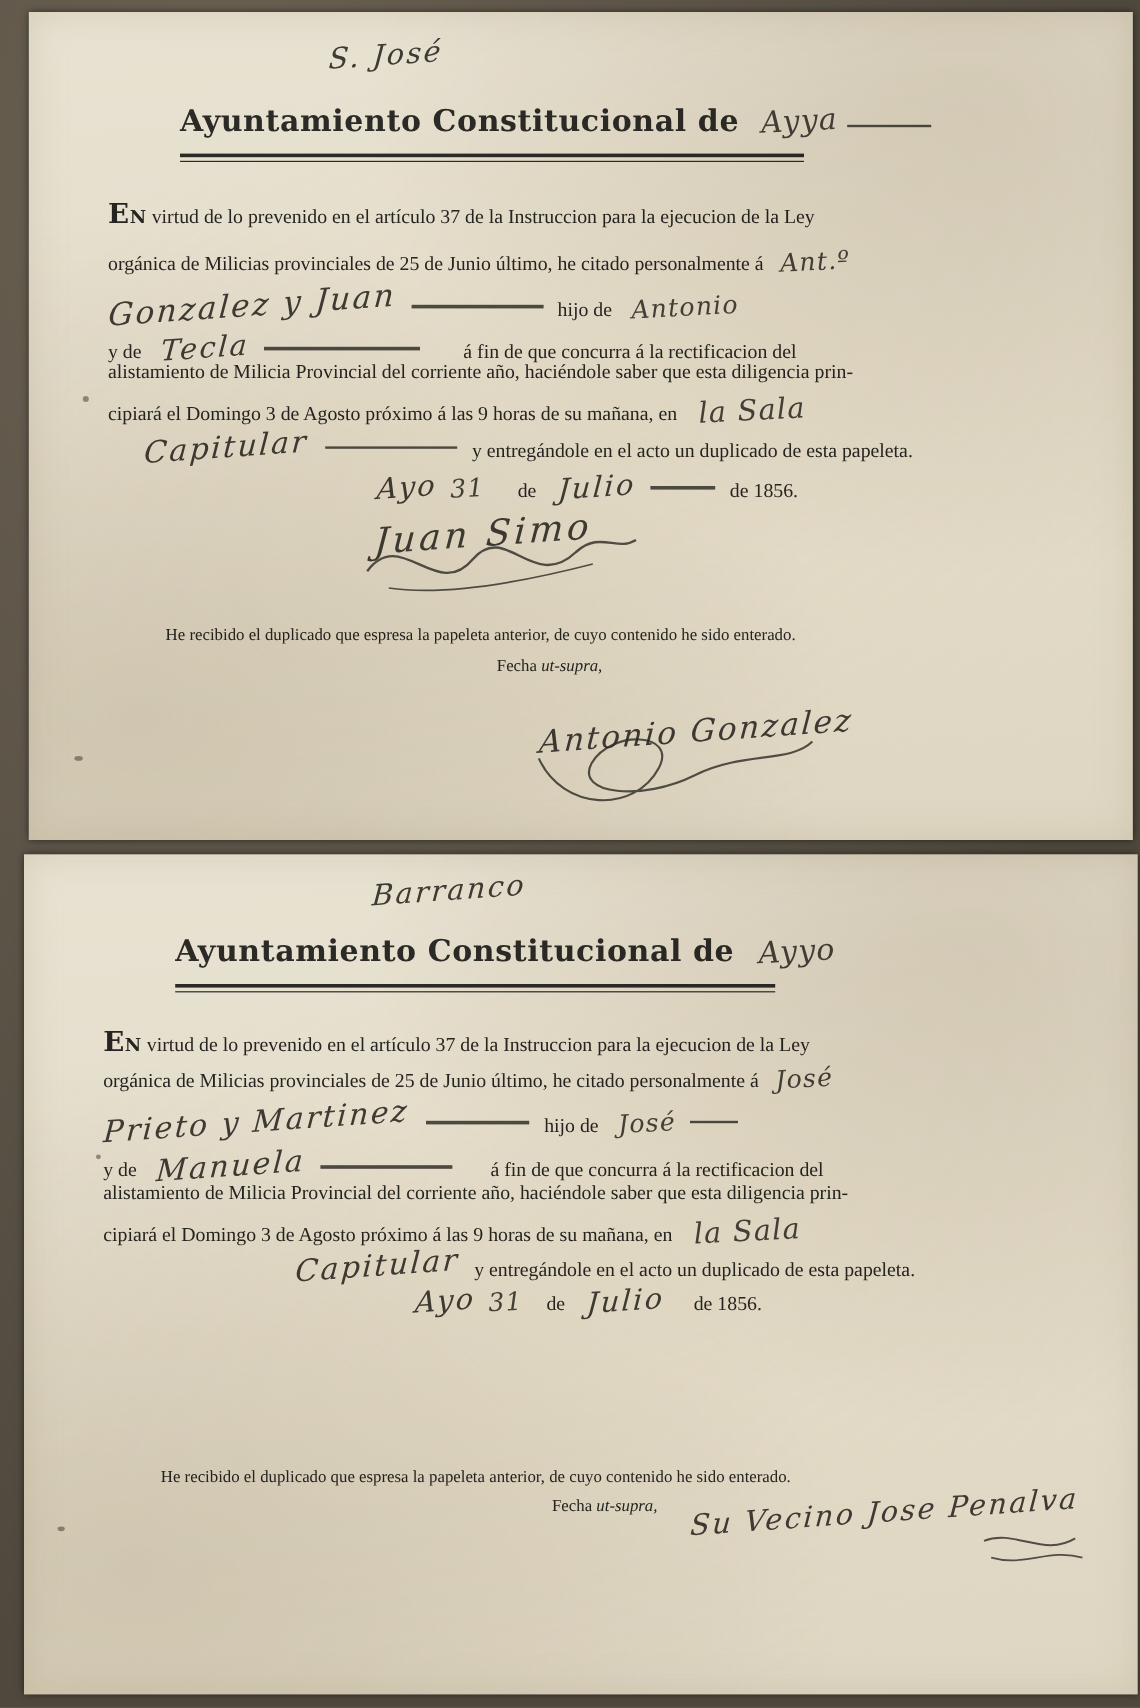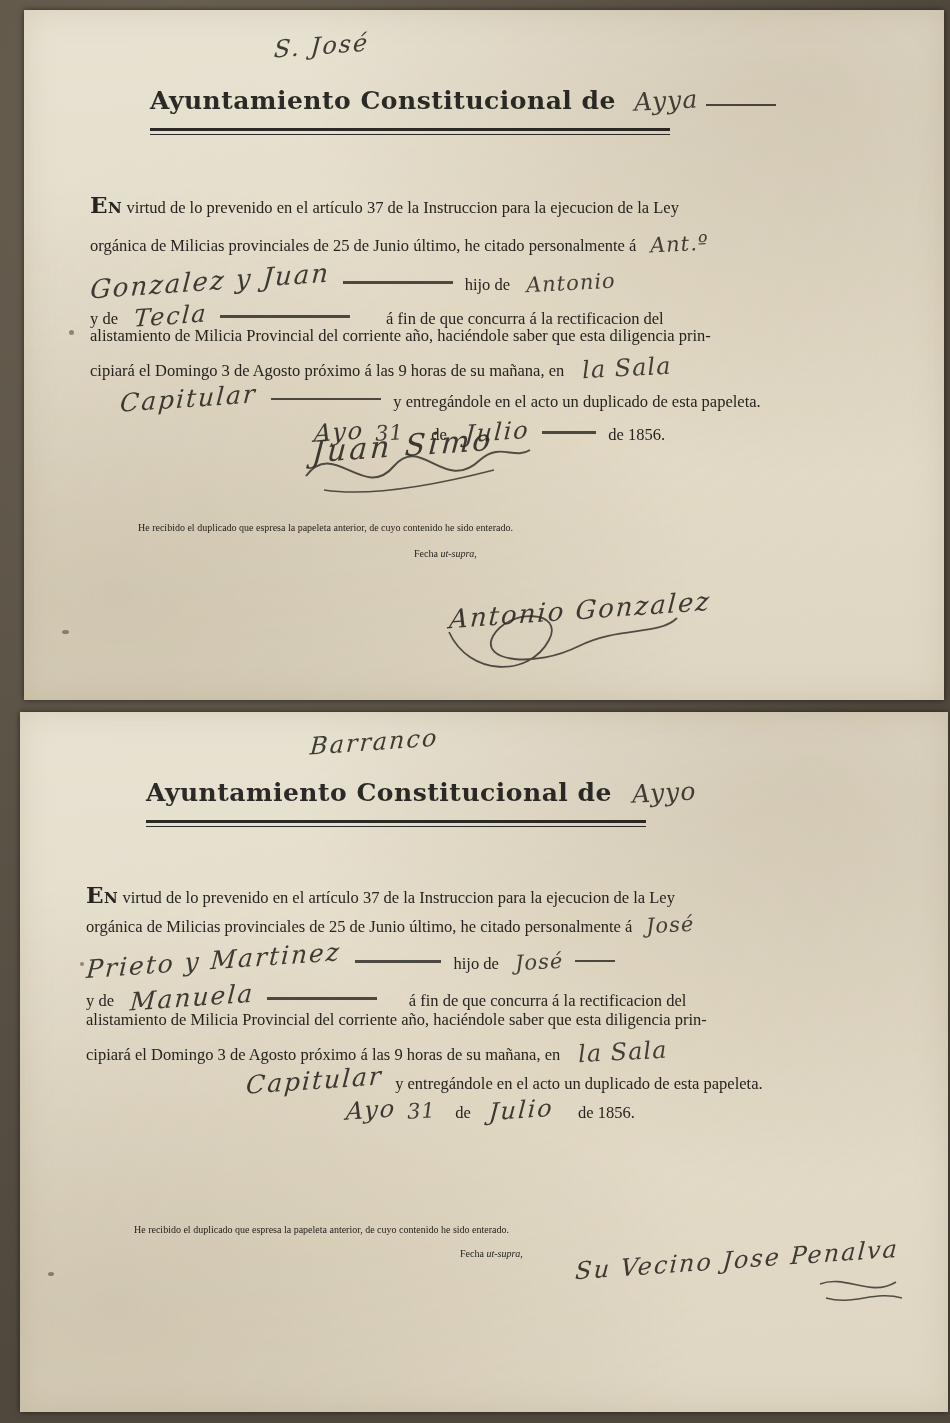--- a/index.html
+++ b/index.html
@@ -103,26 +103,25 @@
     height: 2px;
     background: #33302a;
     vertical-align: middle;
     opacity: .85;
   }
 
   .body-line {
     position: absolute;
     font-size: 16.5px;
     white-space: nowrap;
-    margin-top: 26px;
   }
 
   .smallprint {
     position: absolute;
-    font-size: 10px;
+    font-size: 14px;
     white-space: nowrap;
   }
 
   
   .speck {
     position: absolute;
     background: #4a4336;
     border-radius: 50%;
     opacity: .55;
   }

